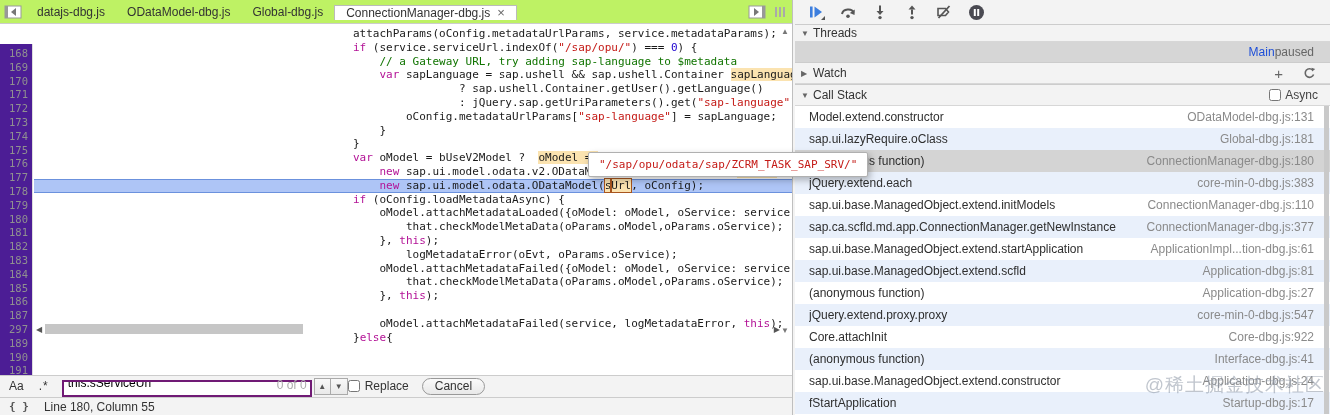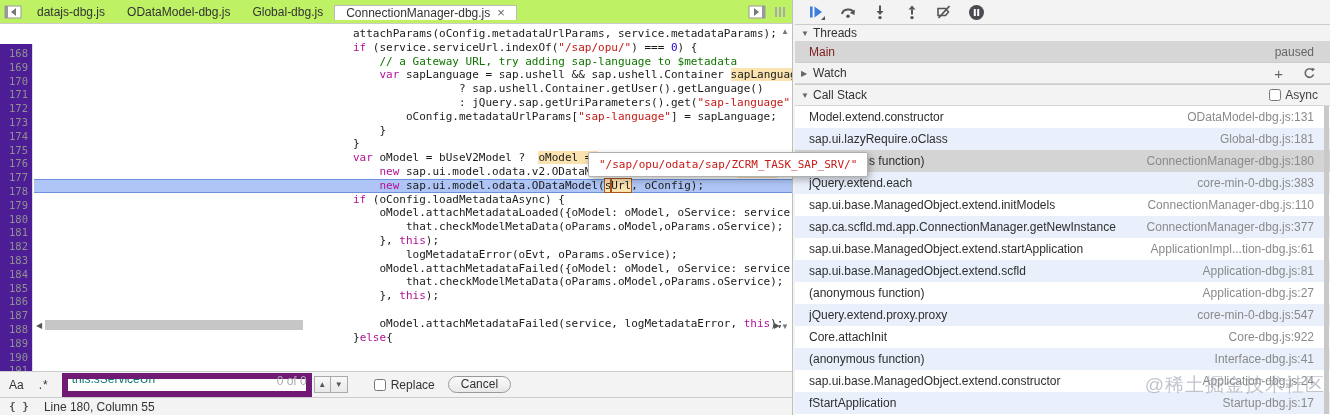--- a/index.html
+++ b/index.html
@@ -37,26 +37,26 @@
   .hscroll { position:absolute; left:36px; right:12px; bottom:40px; height:11px; }
   .hscroll .arrow-l { position:absolute; left:0; top:0; color:#555; font-size:8px; line-height:11px; }
   .hscroll .arrow-r { position:absolute; right:0; top:0; color:#555; font-size:8px; line-height:11px; }
   .hscroll .thumb { position:absolute; left:9px; top:0; width:258px; height:10px; background:#c6c6c6; }
 
   
   .findbar { flex:0 0 22px; background:#f3f3f3; border-top:1px solid #ccc; display:flex; align-items:center; }
   .find-toggle { color:#333; margin-left:9px; cursor:pointer; }
   .find-regex { margin-left:15px; letter-spacing:1px; }
   .find-input-wrap { position:relative; margin-left:13px; }
-  .find-input { width:250px; height:17px; border:6px solid #701a75; font:12px "Liberation Sans", sans-serif; padding:0 38px 12px 4px; color:#0f766e; outline:none; background:#fff; }
+  .find-input { width:250px; height:17px; border:2px solid #701a75; font:12px "Liberation Sans", sans-serif; padding:0 38px 12px 4px; color:#000000; outline:none; background:#fff; }
   .find-count { position:absolute; right:5px; top:2px; color:#ababab; }
   .find-nav { display:flex; margin-left:2px; }
   .find-nav .nbtn { width:17px; height:17px; border:1px solid #aaa; border-left:none; background:linear-gradient(#f8f8f8,#e9e9e9); color:#555; font-size:8px; display:flex; align-items:center; justify-content:center; cursor:pointer; }
   .find-nav .nbtn:first-child { border-left:1px solid #aaa; }
-  .find-replace { display:flex; align-items:center; margin-left:26px; color:#333; }
+  .find-replace { display:flex; align-items:center; color:#333; }
   .find-replace input { width:12px; height:12px; margin-right:5px; }
   .cancel-btn { margin-left:13px; height:17px; padding:0 12px; border:1px solid #999; border-radius:9px; background:linear-gradient(#fafafa,#e8e8e8); color:#333; font-size:12px; line-height:15px; cursor:pointer; }
 
   
   .statusbar { flex:0 0 18px; background:#f3f3f3; border-top:1px solid #ccc; display:flex; align-items:center; }
   .pretty-print { margin-left:9px; font:bold 11px "DejaVu Sans Mono", monospace; color:#555; cursor:pointer; }
   .cursor-pos { margin-left:15px; color:#333; }
 
   
   .sidebar { position:absolute; left:795px; top:0; width:535px; height:415px; background:#fff; }
@@ -69,21 +69,21 @@
   .head-threads { height:17px; }
   .head-watch { height:22px; border-top:1px solid #ccc; }
   .head-callstack { height:22px; border-top:1px solid #ccc; }
   .head-spacer { flex:1; }
   .watch-add { font-size:15px; color:#666; margin-right:20px; cursor:pointer; line-height:1; }
   .watch-refresh { margin-right:8px; cursor:pointer; display:flex; }
   .async-wrap { display:flex; align-items:center; margin-right:6px; color:#444; }
   .async-wrap input { width:12px; height:12px; margin-right:4px; }
 
   .thread-row { height:20px; background:#d6d6d6; display:flex; align-items:center; padding:0 16px 0 14px; }
-  .thread-row .tname { flex:1; color:#7f1d1d; }
+  .thread-row .tname { flex:1; color:#1d4ed8;text-align:right; }
   .thread-row .tstatus { color:#666; }
 
   .frames { }
   .frame { height:22px; display:flex; align-items:center; padding:0 16px 0 14px; cursor:pointer; background:#fff; }
   .frame.alt { background:#e9f0fb; }
   .frame.selected { background:#d4d4d4; }
   .frame .fn { flex:1; color:#2e2e2e; white-space:nowrap; overflow:hidden; }
   .frame .loc { color:#8a8a8a; white-space:nowrap; margin-left:12px; }
 
   .side-scrollbar { position:absolute; right:1px; top:106px; width:5px; height:308px; background:#c9c9c9; }
@@ -156,21 +156,21 @@
         <div class="gnum">178</div>
         <div class="gnum">179</div>
         <div class="gnum">180</div>
         <div class="gnum">181</div>
         <div class="gnum">182</div>
         <div class="gnum">183</div>
         <div class="gnum">184</div>
         <div class="gnum">185</div>
         <div class="gnum">186</div>
         <div class="gnum">187</div>
-        <div class="gnum">188</div>
+        <div class="gnum">297</div>
         <div class="gnum">189</div>
         <div class="gnum">190</div>
         <div class="gnum">191</div>
         <div class="gnum">192</div>
       </div>
     <div class="code" id="code-host">
         <div class="cline"><span class="tok-d">attachParams(oConfig.metadataUrlParams, service.metadataParams);</span></div>
         <div class="cline"><span class="tok-k">if</span><span class="tok-d"> (service.serviceUrl.indexOf(</span><span class="tok-s">"/sap/opu/"</span><span class="tok-d">) === </span><span class="tok-n">0</span><span class="tok-d">) {</span></div>
         <div class="cline"><span class="tok-c">    // a Gateway URL, try adding sap-language to $metadata</span></div>
         <div class="cline"><span class="tok-d">    </span><span class="tok-k">var</span><span class="tok-d"> sapLanguage = sap.ushell &amp;&amp; sap.ushell.Container </span><span class="tok-h">sapLanguage</span></div>

